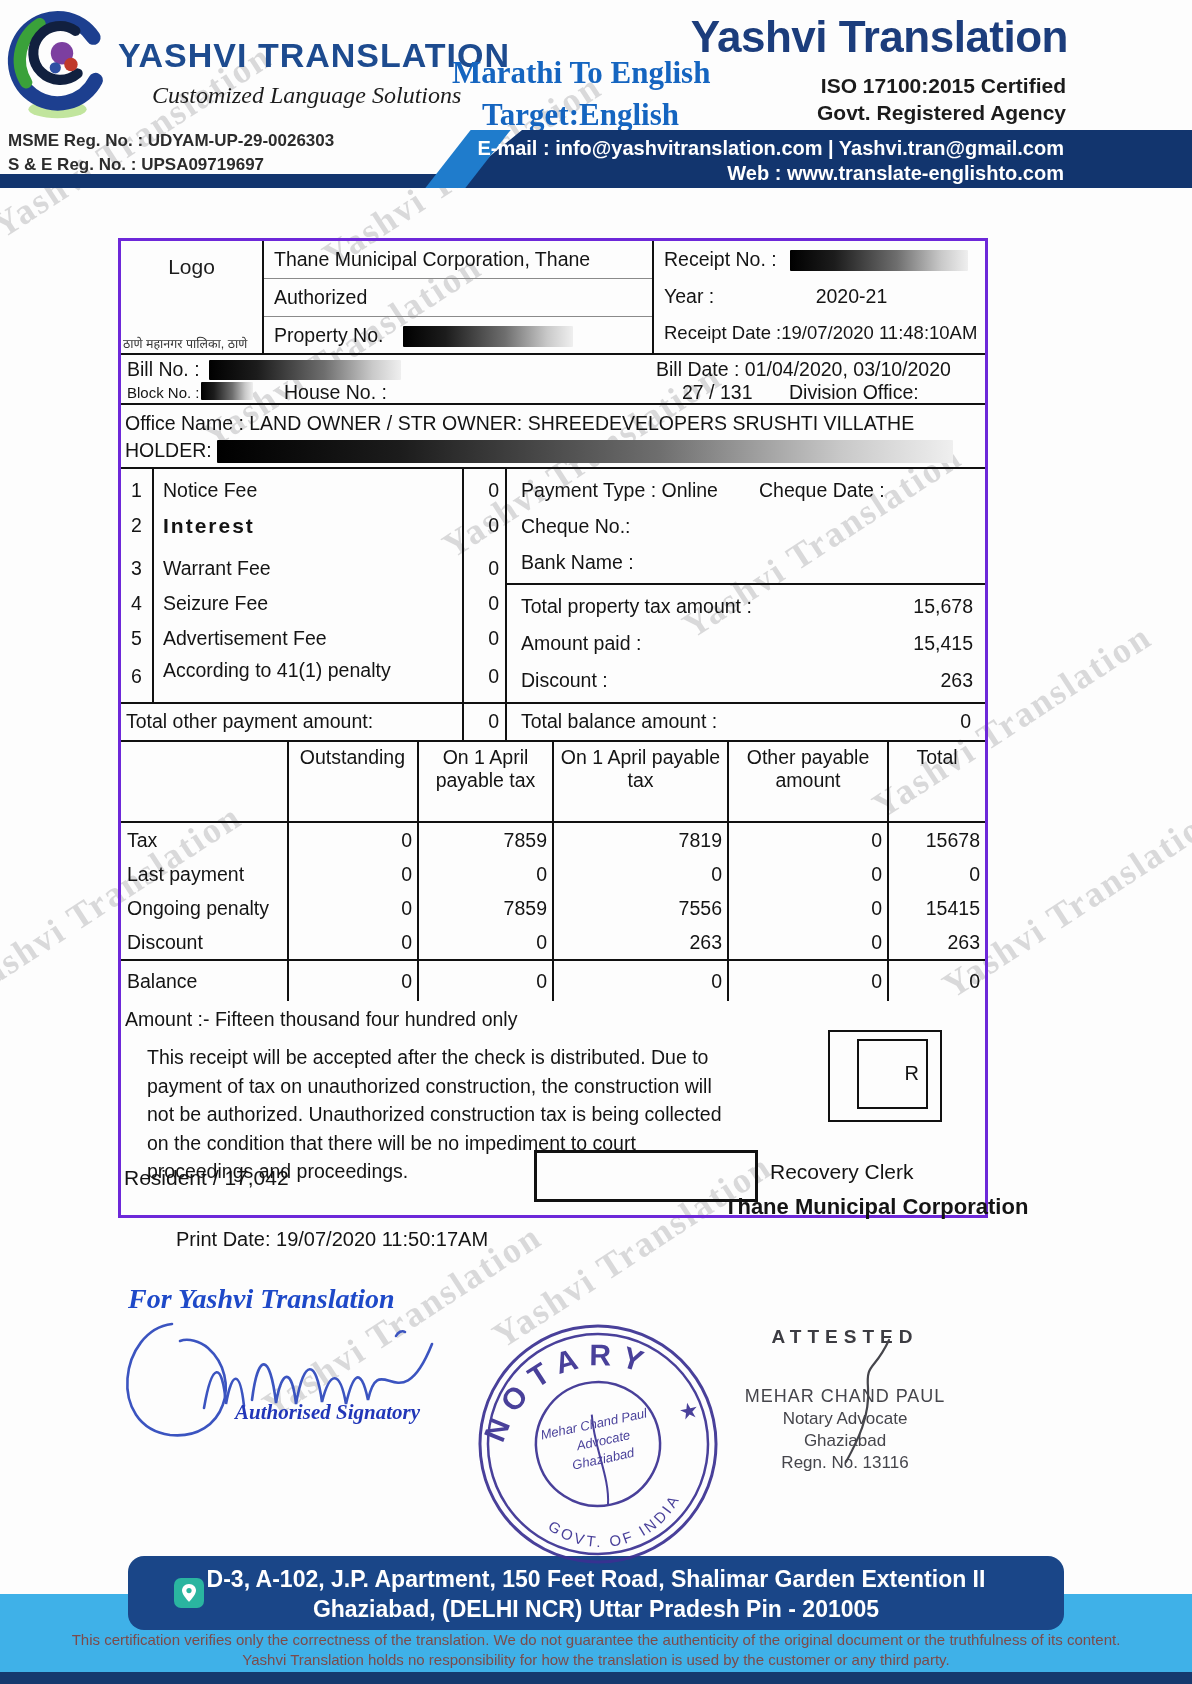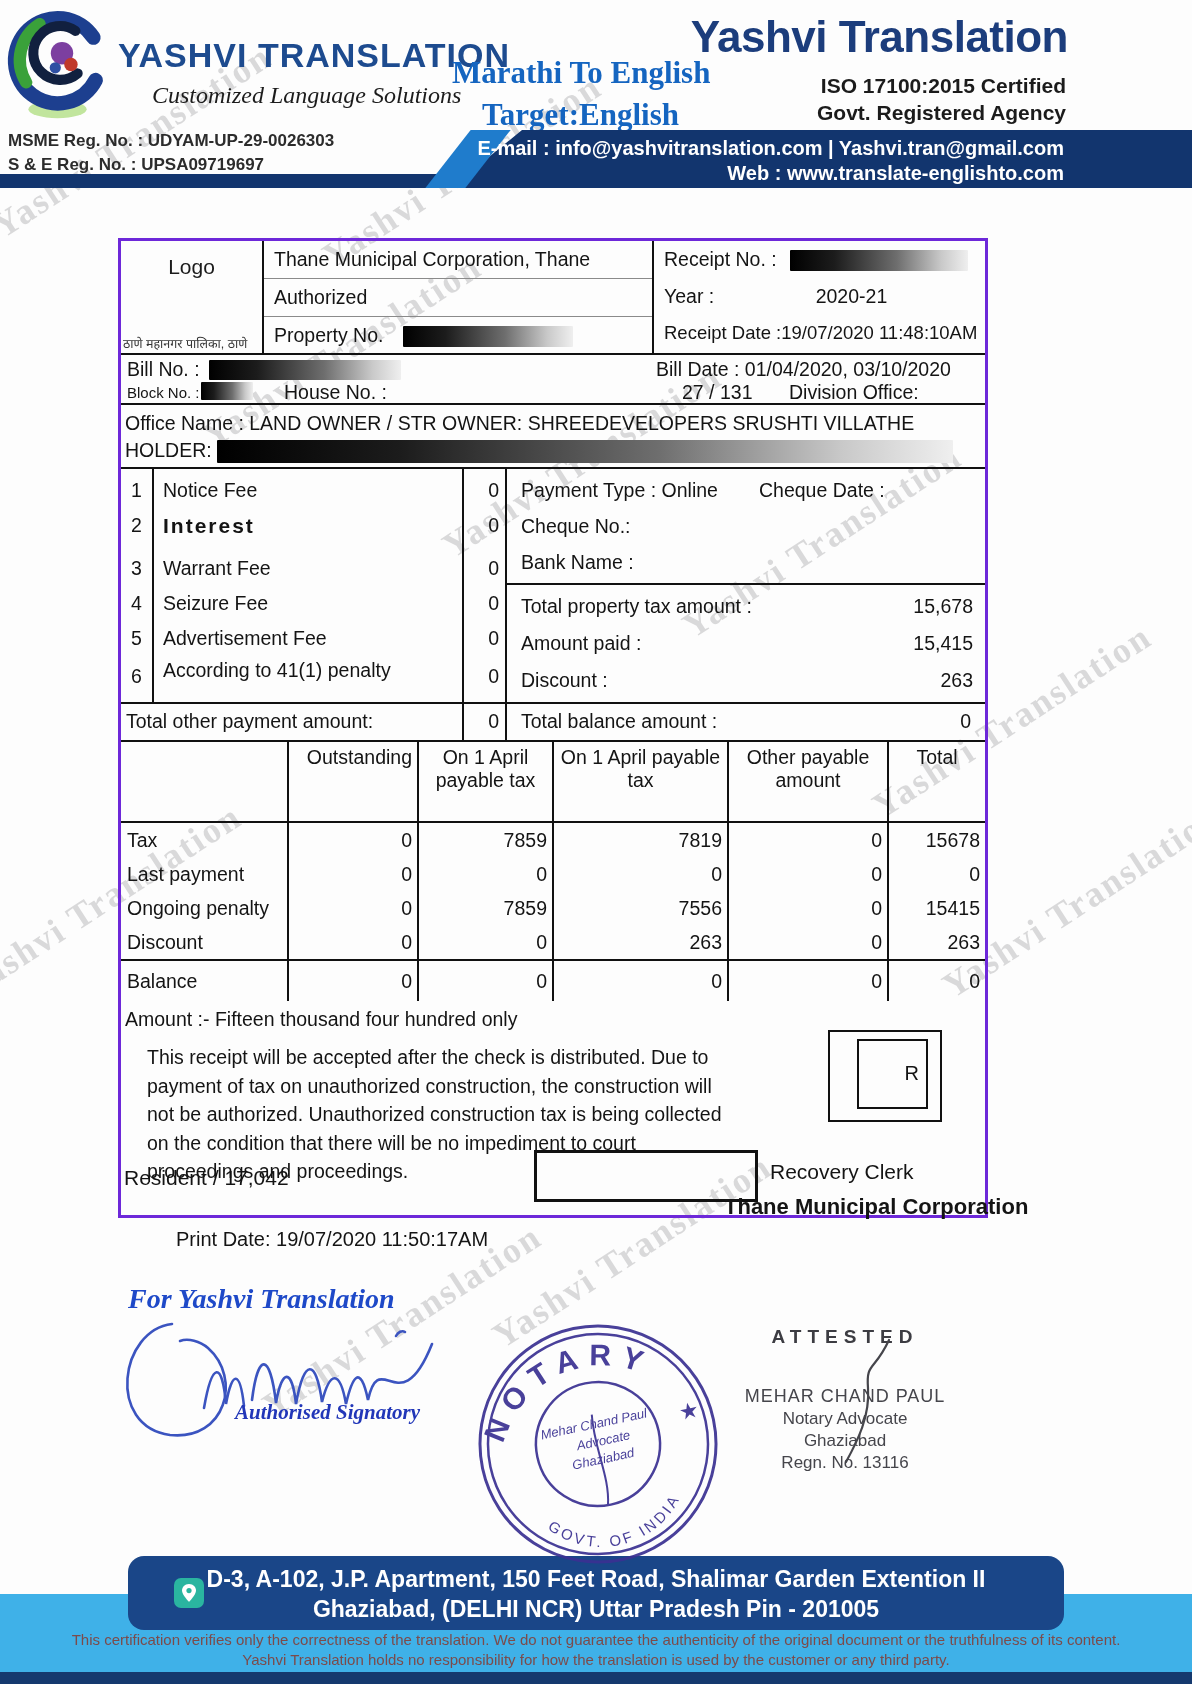--- a/index.html
+++ b/index.html
@@ -67,21 +67,21 @@
   
   table.mt{border-collapse:collapse;table-layout:fixed;width:864px;font-size:19.5px;}
   table.mt col.c0{width:167px;} table.mt col.c1{width:130px;} table.mt col.c2{width:135px;}
   table.mt col.c3{width:175px;} table.mt col.c4{width:160px;} table.mt col.c5{width:97px;}
   table.mt th{border-left:2px solid #111;font-weight:normal;vertical-align:top;padding-top:4px;
       height:74px;border-bottom:2px solid #111;}
   table.mt th:first-child{border-left:none;}
   table.mt td{border-left:2px solid #111;height:32px;}
   table.mt td:first-child{border-left:none;padding-left:6px;}
   table.mt td.num{text-align:right;padding-right:5px;}
-  table.mt th.ra{text-align:right;padding-right:5px;}
+  table.mt th.ra{text-align:right;padding-right:12px;}
   table.mt tr.balance td{border-top:2px solid #111;height:38px;}
   .amountline{height:34px;line-height:36px;padding-left:4px;white-space:nowrap;}
   .notepara{margin:8px 0 0 26px;width:594px;line-height:28.5px;text-align:left;}
   .rbox{position:absolute;left:707px;top:789px;width:110px;height:88px;border:2px solid #111;}
   .rbox .inner{position:absolute;left:27px;top:7px;width:60px;height:66px;border:2px solid #111;
       text-align:right;padding-right:7px;line-height:64px;font-size:20px;}
   .resident{position:absolute;left:3px;top:925px;font-size:21px;white-space:nowrap;}
   .emptybox{position:absolute;left:413px;top:909px;width:218px;height:46px;border:3px solid #111;}
   .clerk{position:absolute;left:649px;top:919px;font-size:21px;white-space:nowrap;}
   .tmc{position:absolute;left:603px;top:953px;font-size:22px;white-space:nowrap;font-weight:bold;}

